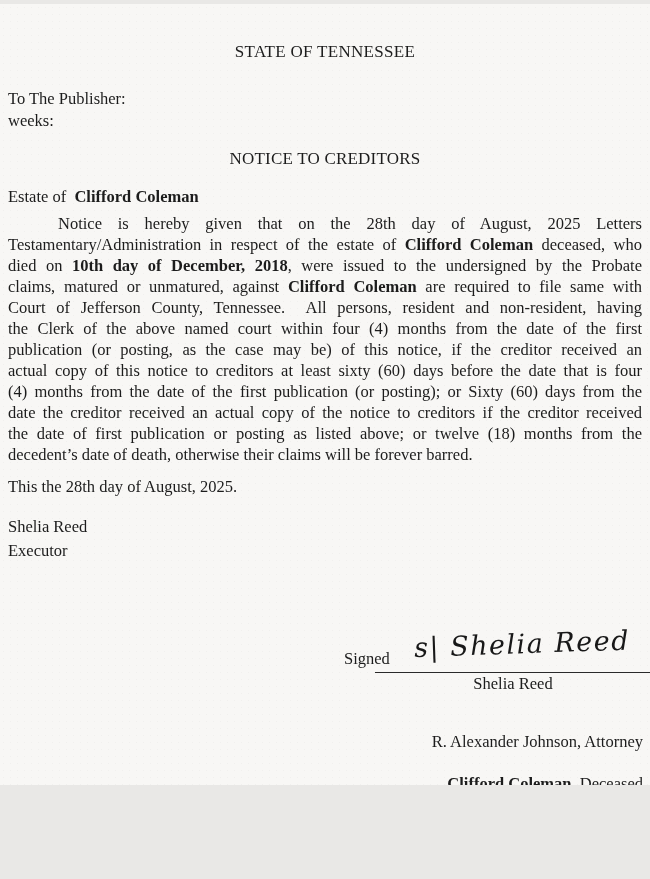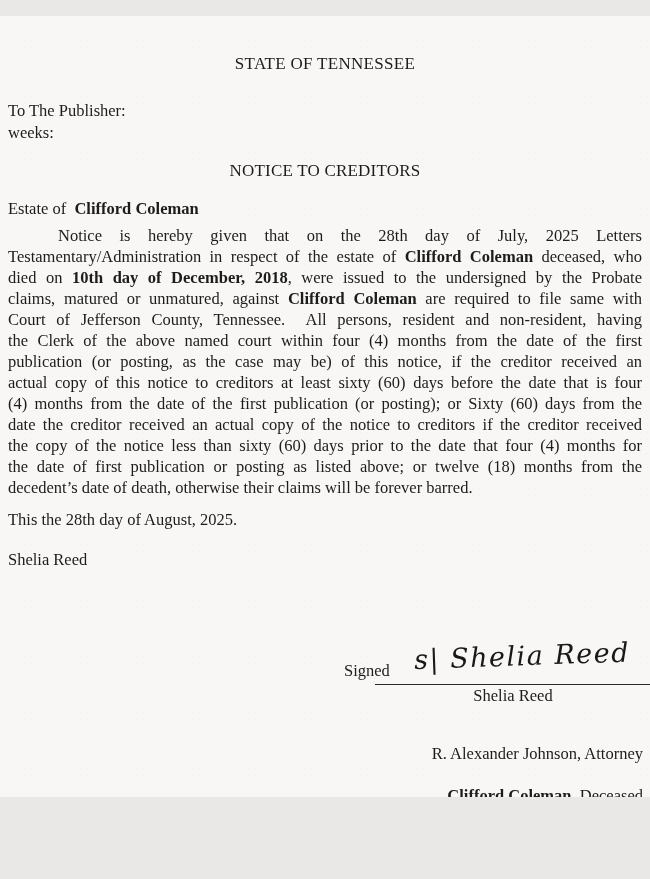--- a/index.html
+++ b/index.html
@@ -4,21 +4,21 @@
 <style>
   html, body {
     margin: 0;
     padding: 0;
     background: #e9e8e6;
   }
   #page {
     position: relative;
     width: 650px;
     height: 781px;
-    margin: 16px auto;
+    margin: 4px auto;
     background-color: #f8f7f5;
     background-image: radial-gradient(#f1f0ee 0.6px, transparent 0.6px);
     background-size: 7px 7px;
     font-family: "Liberation Serif", serif;
     color: #1c1c1c;
     font-size: 16.5px;
     overflow: hidden;
   }
   .content {
     padding: 0 8px;
@@ -137,39 +137,39 @@
       <div>weeks:</div>
     </div>
 
     <div class="notice-heading">NOTICE TO CREDITORS</div>
 
     <div class="estate-line">
         <div class="rich-line"><span>Estate of&nbsp; </span><span class="bold">Clifford Coleman</span></div>
       </div>
 
     <div class="notice-body">
-        <div class="rich-line justify indent"><span>Notice is hereby given that on the 28th day of July, 2025 Letters</span></div>
+        <div class="rich-line justify indent"><span>Notice is hereby given that on the 28th day of August, 2025 Letters</span></div>
         <div class="rich-line justify"><span>Testamentary/Administration in respect of the estate of </span><span class="bold">Clifford Coleman</span><span> deceased, who</span></div>
         <div class="rich-line justify"><span>died on </span><span class="bold">10th day of December, 2018</span><span>, were issued to the undersigned by the Probate</span></div>
         <div class="rich-line justify"><span>claims, matured or unmatured, against </span><span class="bold">Clifford Coleman</span><span> are required to file same with</span></div>
         <div class="rich-line justify"><span>Court of Jefferson County, Tennessee.&nbsp; All persons, resident and non-resident, having</span></div>
         <div class="rich-line justify"><span>the Clerk of the above named court within four (4) months from the date of the first</span></div>
         <div class="rich-line justify"><span>publication (or posting, as the case may be) of this notice, if the creditor received an</span></div>
         <div class="rich-line justify"><span>actual copy of this notice to creditors at least sixty (60) days before the date that is four</span></div>
         <div class="rich-line justify"><span>(4) months from the date of the first publication (or posting); or Sixty (60) days from the</span></div>
         <div class="rich-line justify"><span>date the creditor received an actual copy of the notice to creditors if the creditor received</span></div>
-        <div class="rich-line justify"><span>the copy of the notice less than sixty (60) days prior to the date that four (4) months for</span></div>
         <div class="rich-line justify"><span>the date of first publication or posting as listed above; or twelve (18) months from the</span></div>
         <div class="rich-line"><span>decedent’s date of death, otherwise their claims will be forever barred.</span></div>
       </div>
 
     <div class="dated-line">This the 28th day of August, 2025.</div>
 
     <div class="executor-block">
       <div>Shelia Reed</div>
+      <div>Executor</div>
     </div>
 
   </div>
 
   <div class="signature-area">
     <span class="signed-label">Signed</span>
     <span class="sig-line"></span>
     <span class="handwritten">s| Shelia Reed</span>
     <span class="printed-name">Shelia Reed</span>
   </div>

